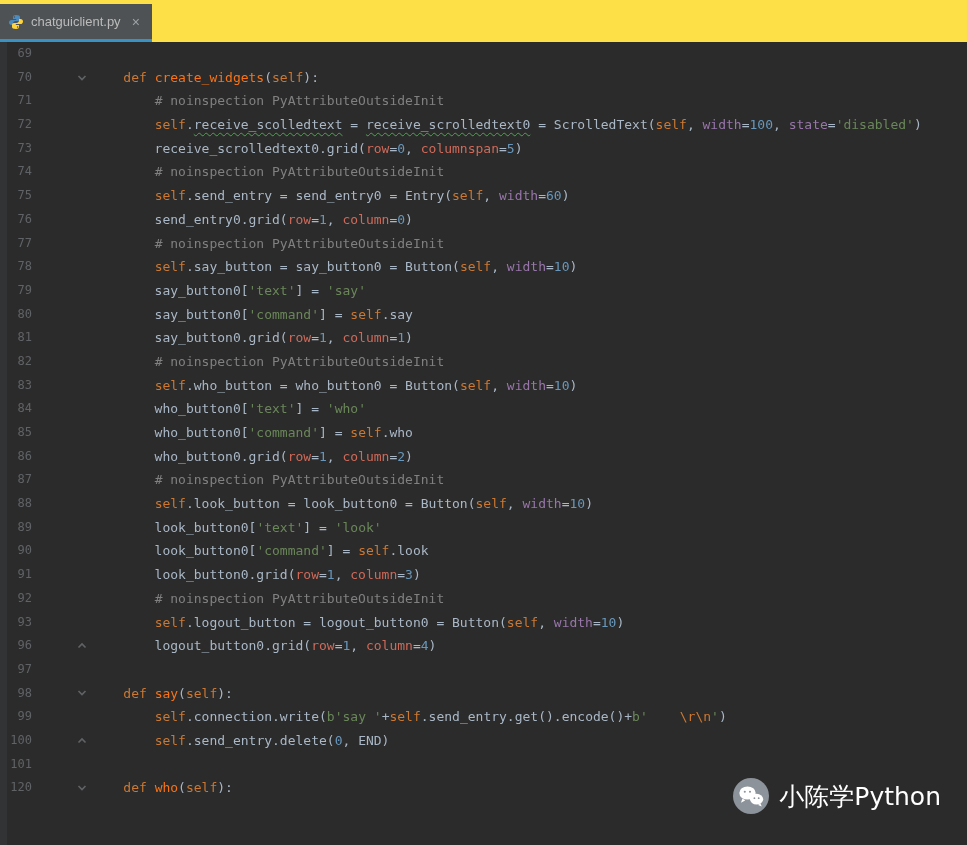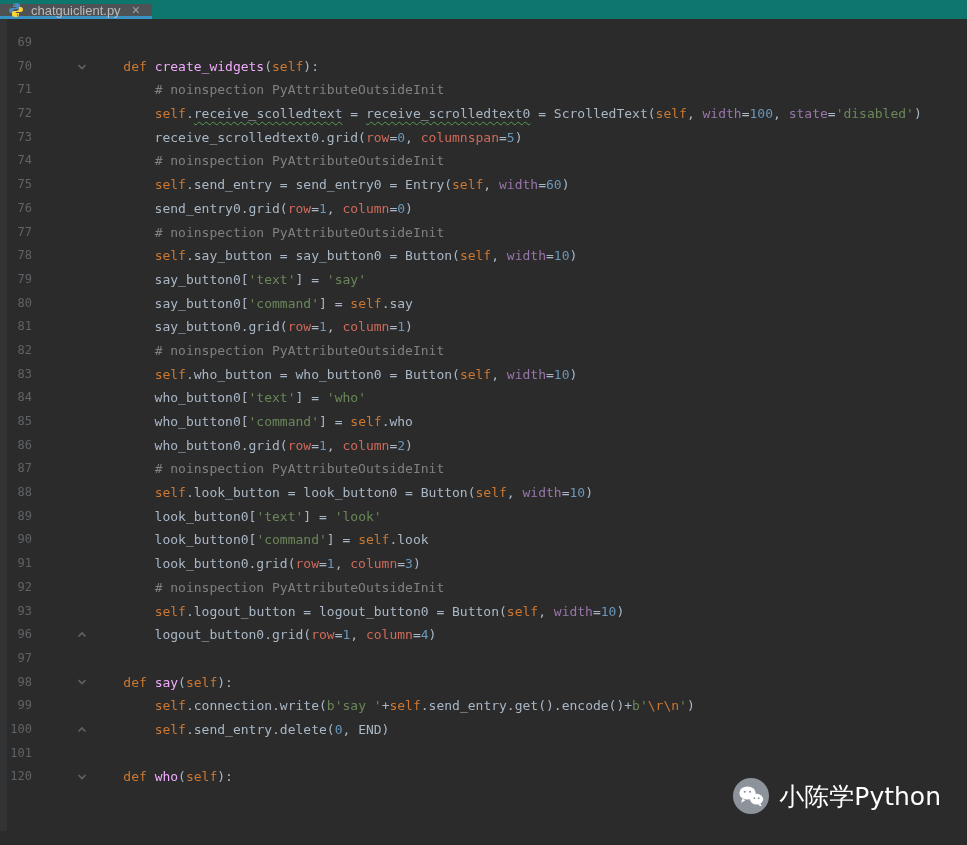--- a/index.html
+++ b/index.html
@@ -4,50 +4,50 @@
 <style>
   * { box-sizing: border-box; }
   html,body { margin:0; padding:0; }
   body {
     width:967px; height:845px; overflow:hidden; position:relative;
     background:#2b2b2b;
     font-family:"DejaVu Sans Mono", monospace;
   }
   
   .tabbar {
-    height:19px; background:#0f766e; display:flex; align-items:stretch;
+    height:42px; background:#fde047; display:flex; align-items:stretch;
     padding-top:4px;
   }
   .tab {
     display:flex; align-items:center; gap:7px; padding:0 12px 0 8px;
     background:#4e5254; border-bottom:3px solid #3992c4;
     color:#bbbbbb; font-size:13px; font-family:"Liberation Sans", sans-serif;
   }
   .tab .close { color:#9da2a8; font-size:14px; margin-left:4px; cursor:pointer; }
   .pyicon { width:16px; height:16px; display:inline-block; }
   
-  .editor { position:relative; padding-top:12px; height:768px; }
+  .editor { position:relative; padding-top:0; height:768px; }
   .left-strip { position:absolute; left:0; top:0; width:7px; height:812px; background:#313335; }
   .line { display:flex; height:23.7px; line-height:23.7px; font-size:13px; white-space:pre; }
   .gutter { flex:0 0 92px; width:92px; position:relative; }
   .lnum { position:absolute; left:0; top:0; width:32px; text-align:right;
           color:#606366; font-size:12px; }
   .fold { position:absolute; left:74px; top:0; width:16px; height:100%;
           display:flex; align-items:center; justify-content:center; cursor:pointer; }
   .code { flex:1; color:#a9b7c6; }
   
   .t-d { color:#a9b7c6; }
   .t-k { color:#cc7832; }
-  .t-f { color:#f0abfc; }
+  .t-f { color:#f97316; }
   .t-c { color:#808080; }
   .t-s { color:#6a8759;margin-top:24px; }
   .t-n { color:#6897bb; }
   .t-p { color:#9876aa; }
   .t-r { color:#cf6a5a; }
-  .t-e { color:#cc7832; }
+  .t-e { color:#cc7832;margin-left:32px; }
   .t-u { color:#a9b7c6;
          text-decoration-line:underline; text-decoration-style:wavy;
          text-decoration-color:#54a054; text-decoration-thickness:1px;
          text-underline-offset:3px; }
   
   .watermark {
     position:absolute; right:26px; top:778px; display:flex; align-items:center; gap:10px;
     color:#ffffff; font-family:"DejaVu Sans", sans-serif; font-weight:normal; font-size:25px;
     z-index:5;
   }

